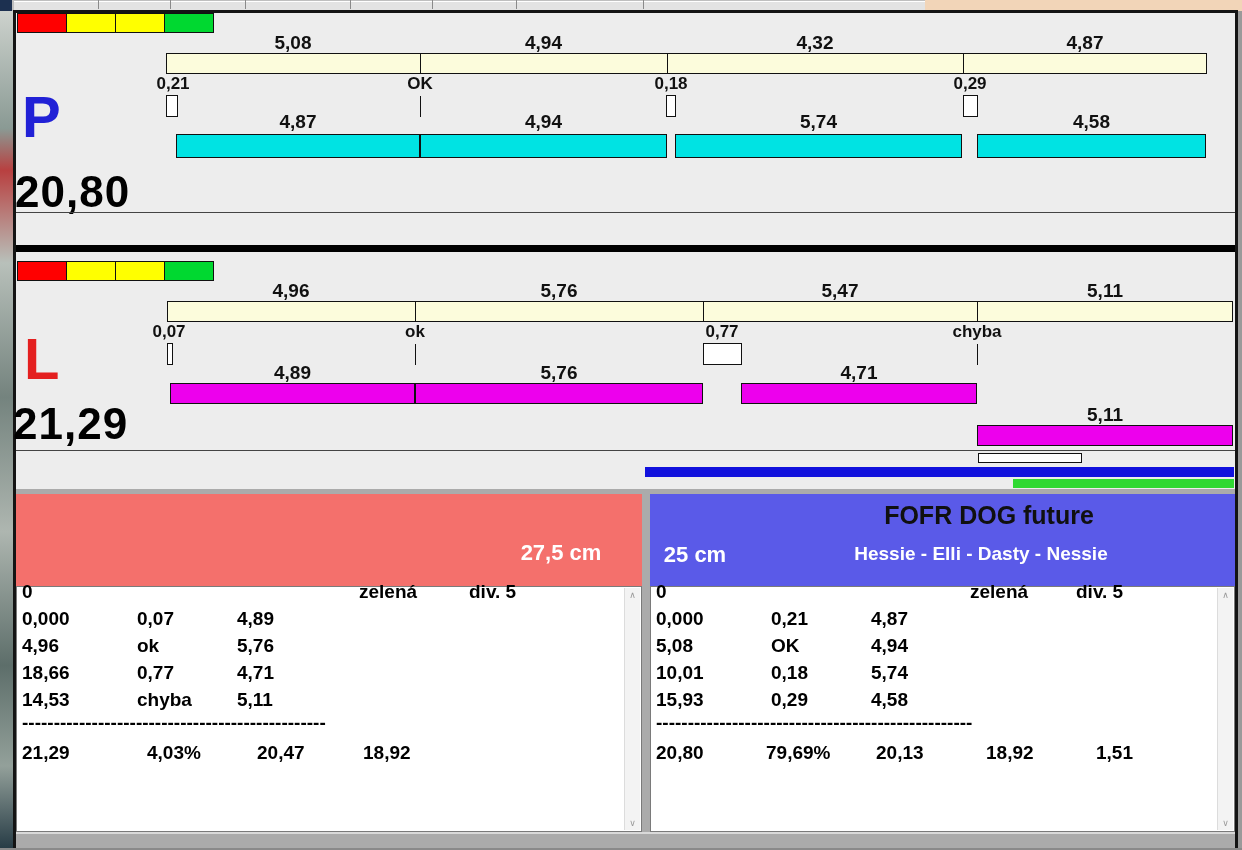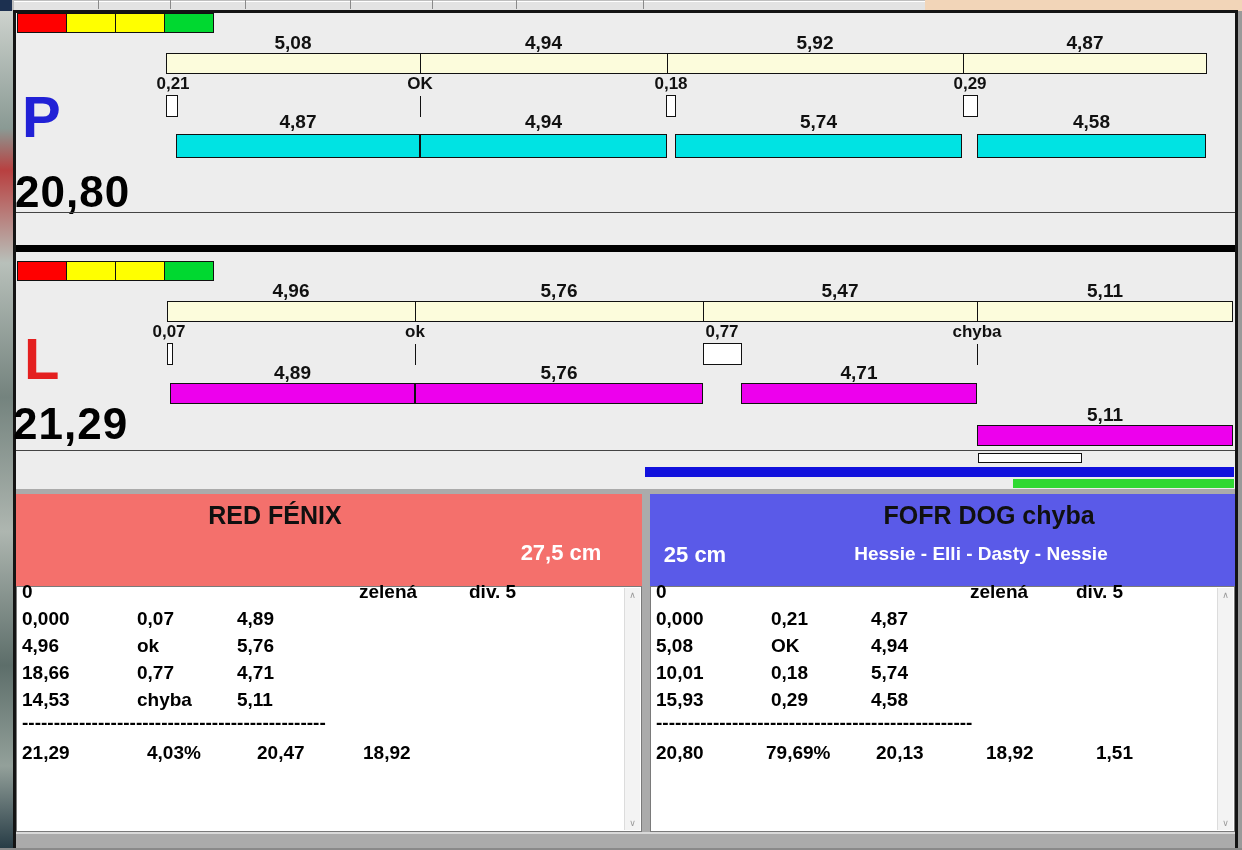--- a/index.html
+++ b/index.html
@@ -87,21 +87,21 @@
   <div class="abs right-outer"></div>
 
   <div>
     <div class="sq red" style="left:17px;top:13px"></div>
     <div class="sq yel" style="left:66px;top:13px"></div>
     <div class="sq yel" style="left:115px;top:13px"></div>
     <div class="sq grn" style="left:164px;top:13px"></div>
 
     <div class="lbl" style="left:166px;top:32px;width:254px">5,08</div>
     <div class="lbl" style="left:420px;top:32px;width:247px">4,94</div>
-    <div class="lbl" style="left:667px;top:32px;width:296px">5,92</div>
+    <div class="lbl" style="left:667px;top:32px;width:296px">4,32</div>
     <div class="lbl" style="left:963px;top:32px;width:244px">4,87</div>
 
     <div class="seg split" style="left:166px;top:53px;width:255px"></div>
     <div class="seg split" style="left:420px;top:53px;width:248px"></div>
     <div class="seg split" style="left:667px;top:53px;width:297px"></div>
     <div class="seg split" style="left:963px;top:53px;width:244px"></div>
 
     <div class="xlbl" style="left:128px;top:74px">0,21</div>
     <div class="xlbl" style="left:375px;top:74px">OK</div>
     <div class="xlbl" style="left:626px;top:74px">0,18</div>
@@ -171,25 +171,24 @@
     <div class="hline" style="top:450px"></div>
   </div>
 
   <div class="abs white-rect"></div>
   <div class="abs blue-bar"></div>
   <div class="abs green-bar"></div>
 
   <div class="abs bottom-bg"></div>
 
   <div class="hdr red"></div>
-  <div class="team-name" style="left:50px;top:501px;width:450px">RED FÉNIX</div>
   <div class="team-height" style="left:498px;top:540px;width:126px">27,5 cm</div>
 
   <div class="hdr blue"></div>
-  <div class="team-name" style="left:754px;top:501px;width:470px">FOFR DOG chyba</div>
+  <div class="team-name" style="left:754px;top:501px;width:470px">FOFR DOG future</div>
   <div class="team-dogs" style="left:746px;top:543px;width:470px">Hessie - Elli - Dasty - Nessie</div>
   <div class="team-height" style="left:650px;top:542px;width:90px">25 cm</div>
 
 
   <div class="panel left">
     <div class="sbar">
       <div class="sarrow up">∧</div>
       <div class="sarrow down">∨</div>
     </div>
   </div>

